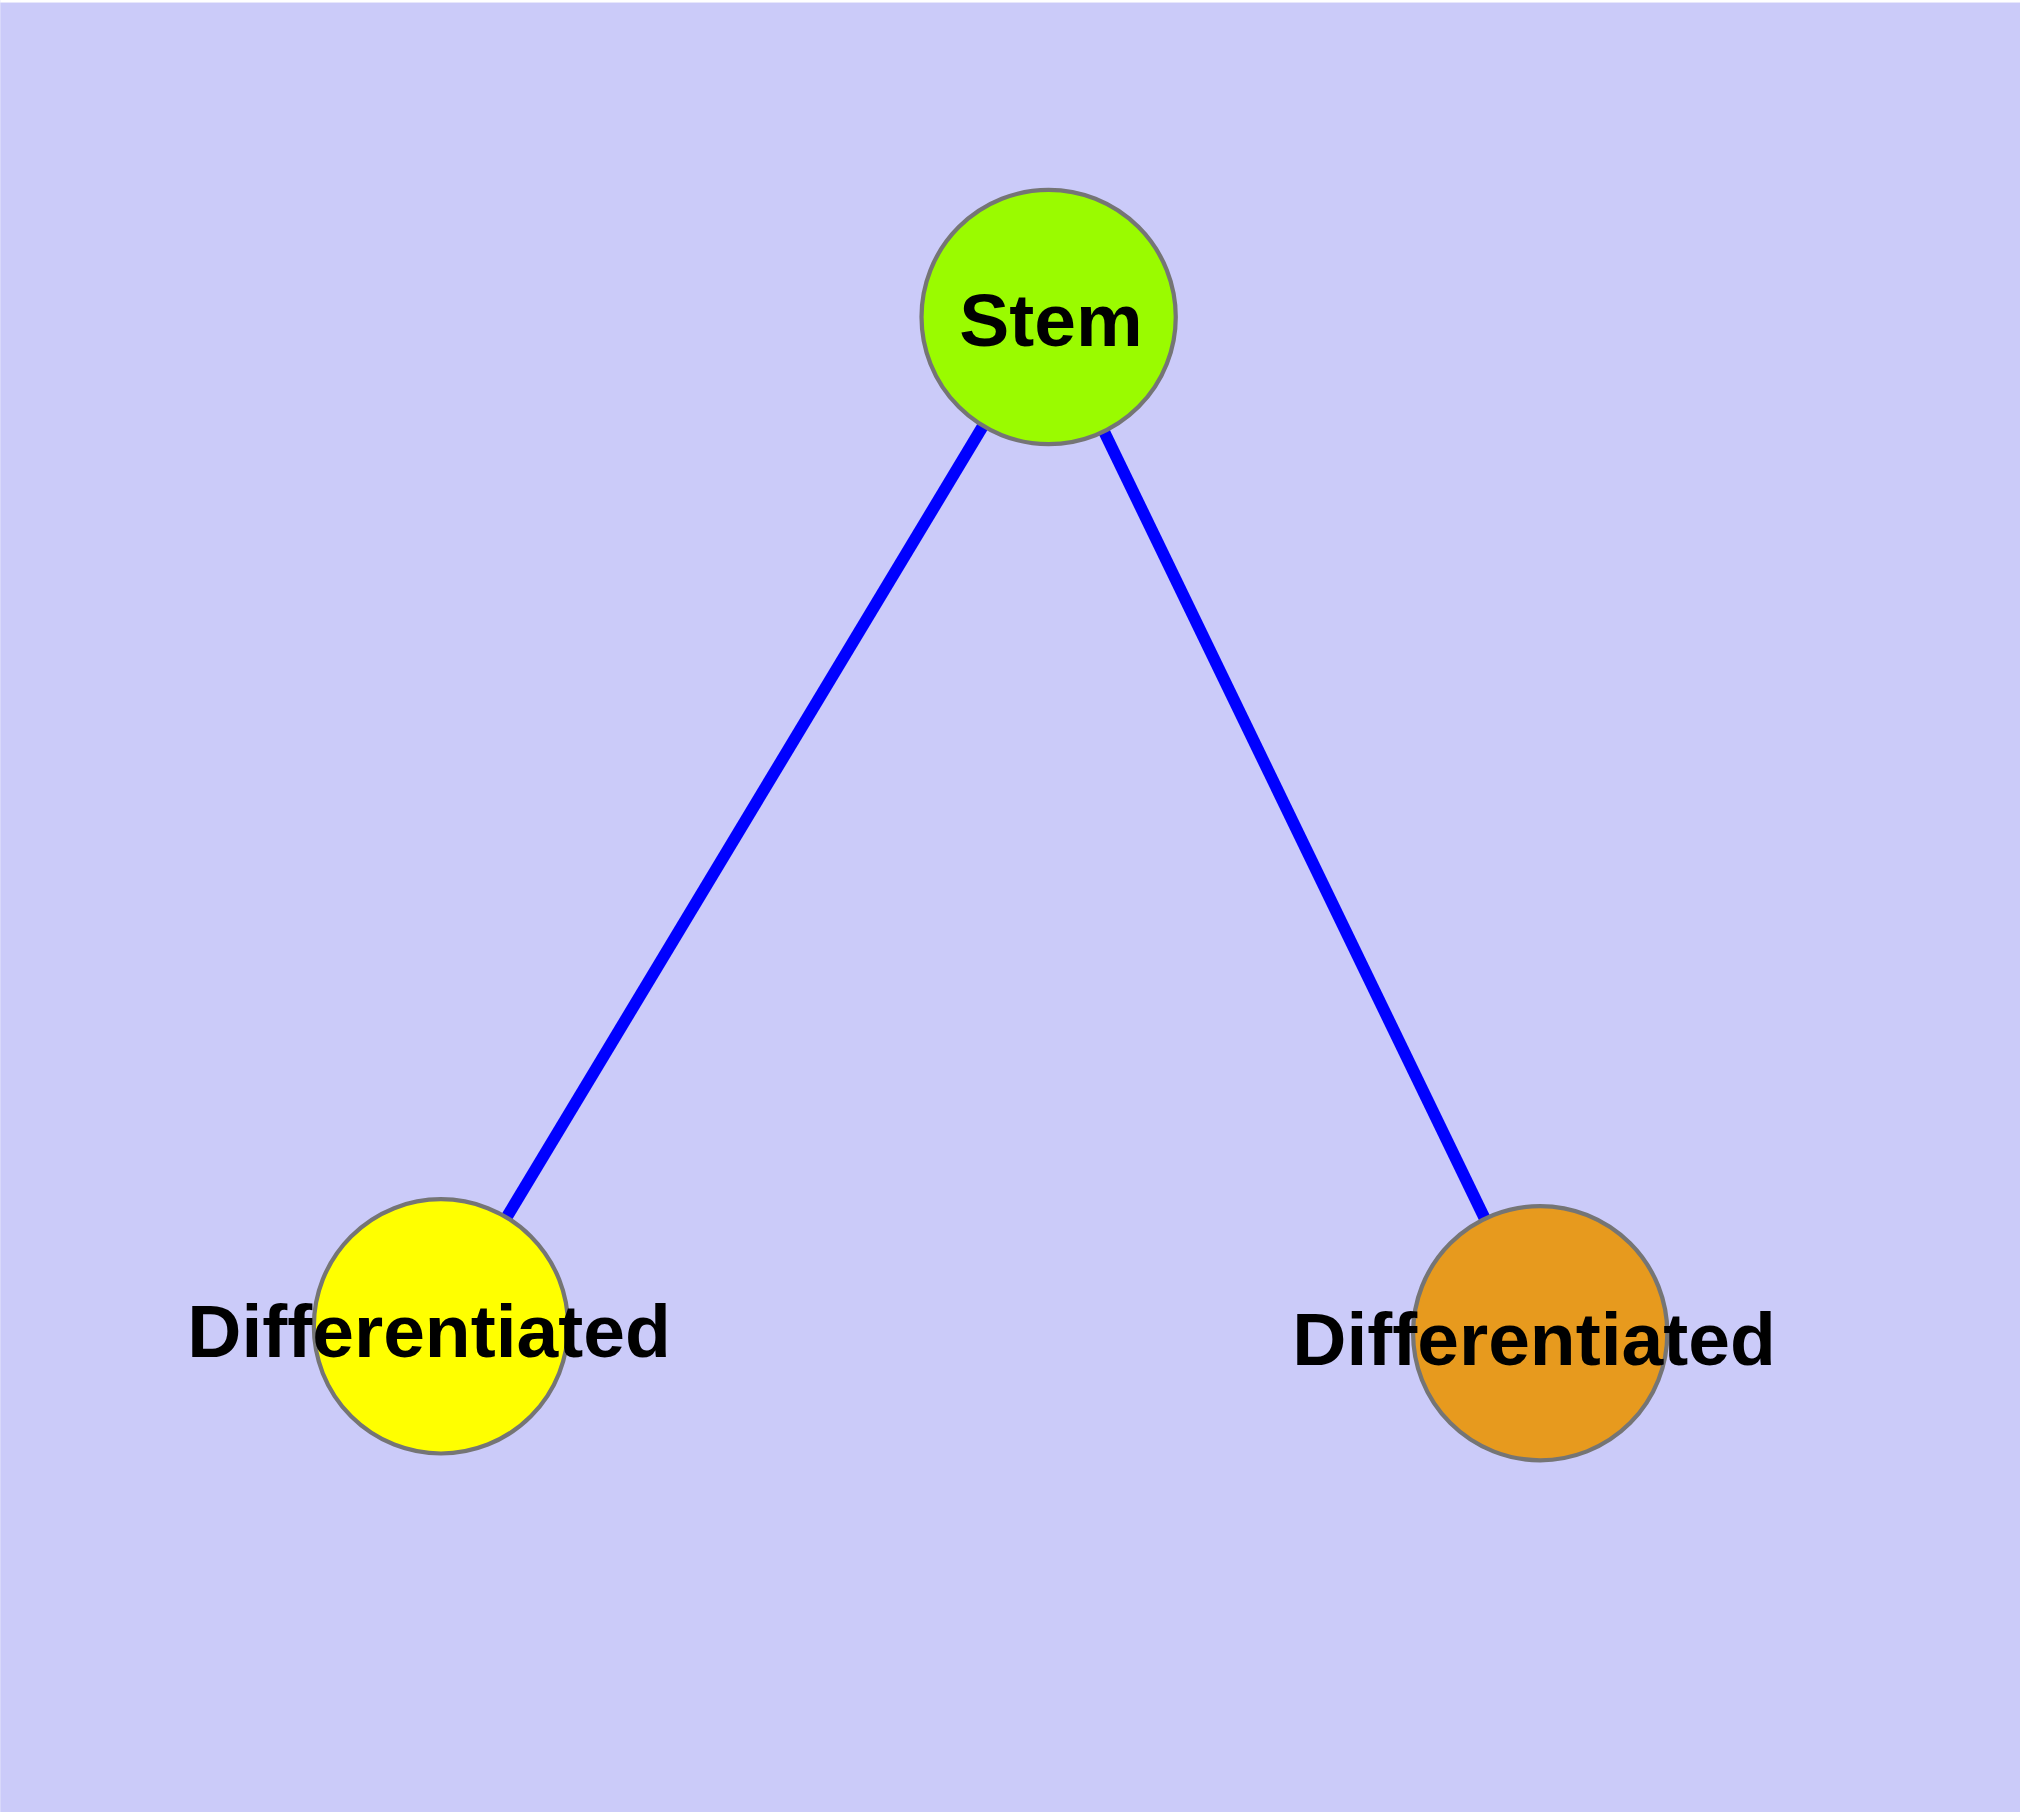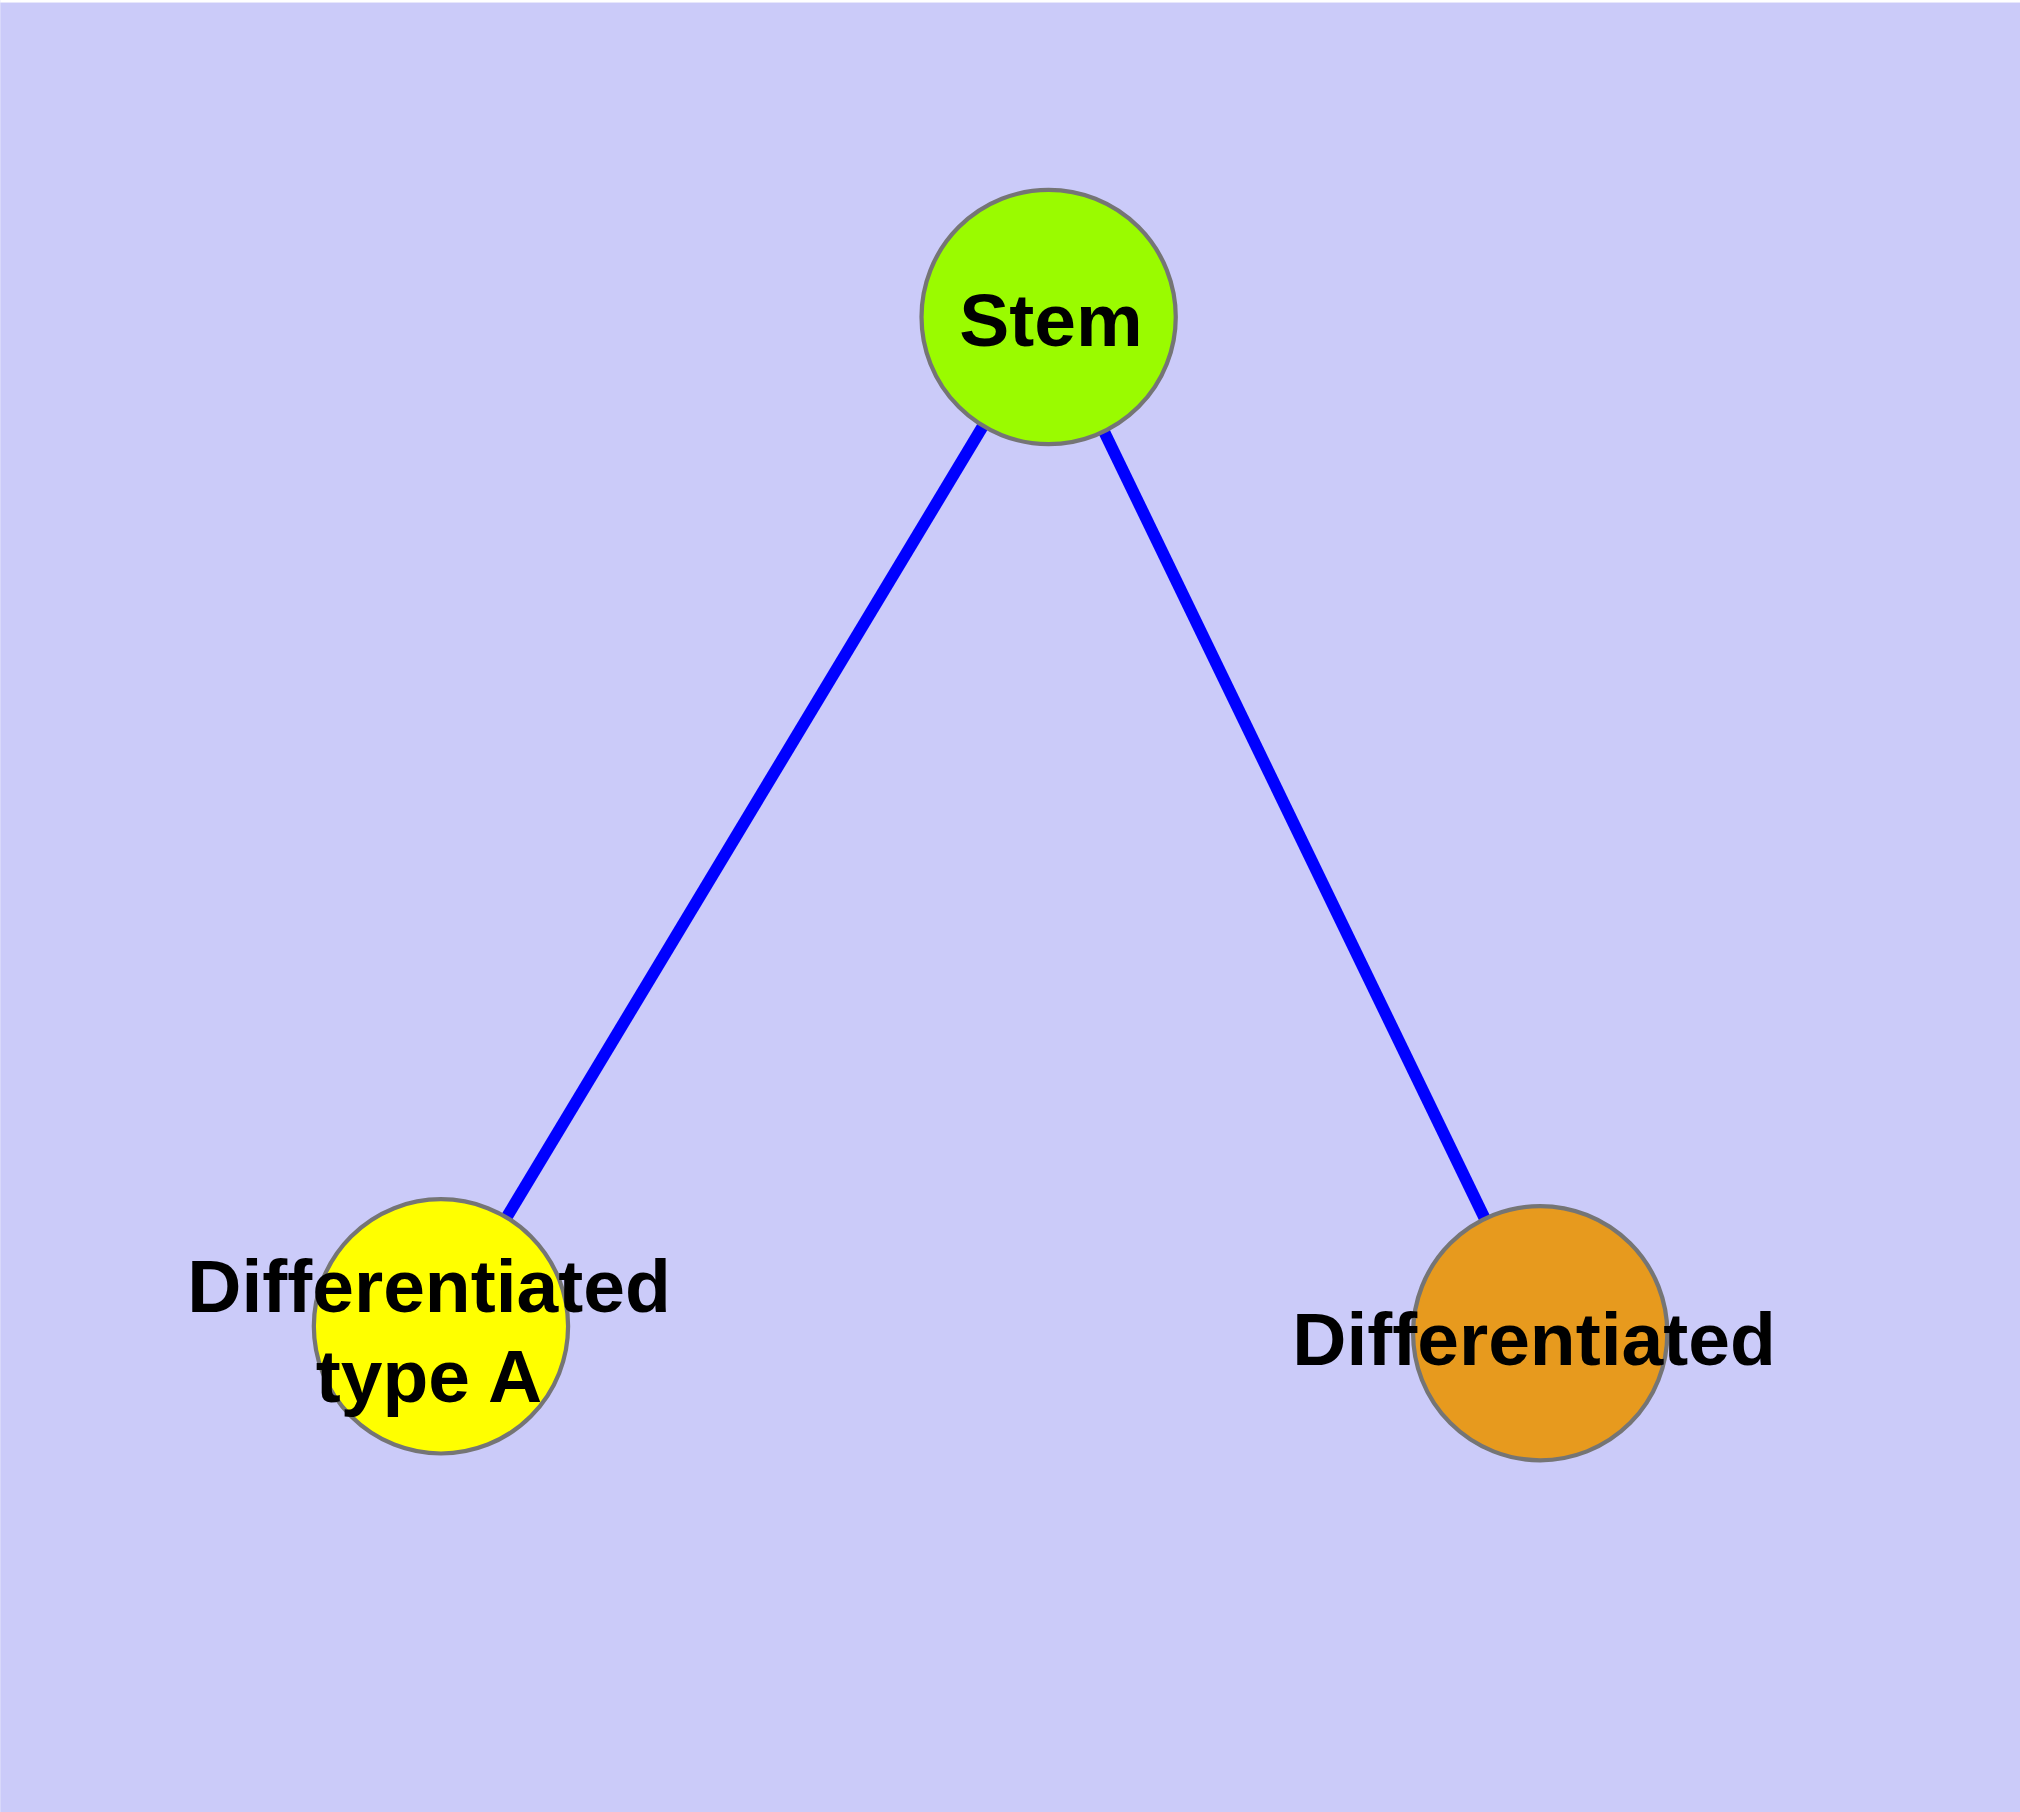--- a/index.html
+++ b/index.html
@@ -20,21 +20,20 @@
     top: 0;
     display: block;
   }
   .node-label {
     position: absolute;
     transform: translate(-50%, -50%);
     font-weight: bold;
     font-size: 75px;
     line-height: 90px;
     color: #000000;
-    text-align: center;
     white-space: nowrap;
     letter-spacing: 0px;
     user-select: none;
   }
   .node-label .label-line {
     display: block;
   }
 </style>
 </head>
 <body>
@@ -59,21 +58,20 @@
     <circle cx="1817" cy="1573" r="150" stroke-width="5" fill="#E79A1E"></circle>
     <circle cx="1817" cy="1573" r="150" fill="none" stroke-width="5" stroke="#757575"></circle>
   </svg>
 
   <div class="node-label" style="left:1051px; top:320px;">
     <span class="label-line">Stem</span>
   </div>
 
   <div class="node-label" style="left:429px; top:1331px;">
     <span class="label-line">Differentiated</span>
-    <span class="label-line">type A</span>
   </div>
 
   <div class="node-label" style="left:1534px; top:1339px;">
     <span class="label-line">Differentiated</span>
   </div>
 
 </div>
 
 
 </body></html>

